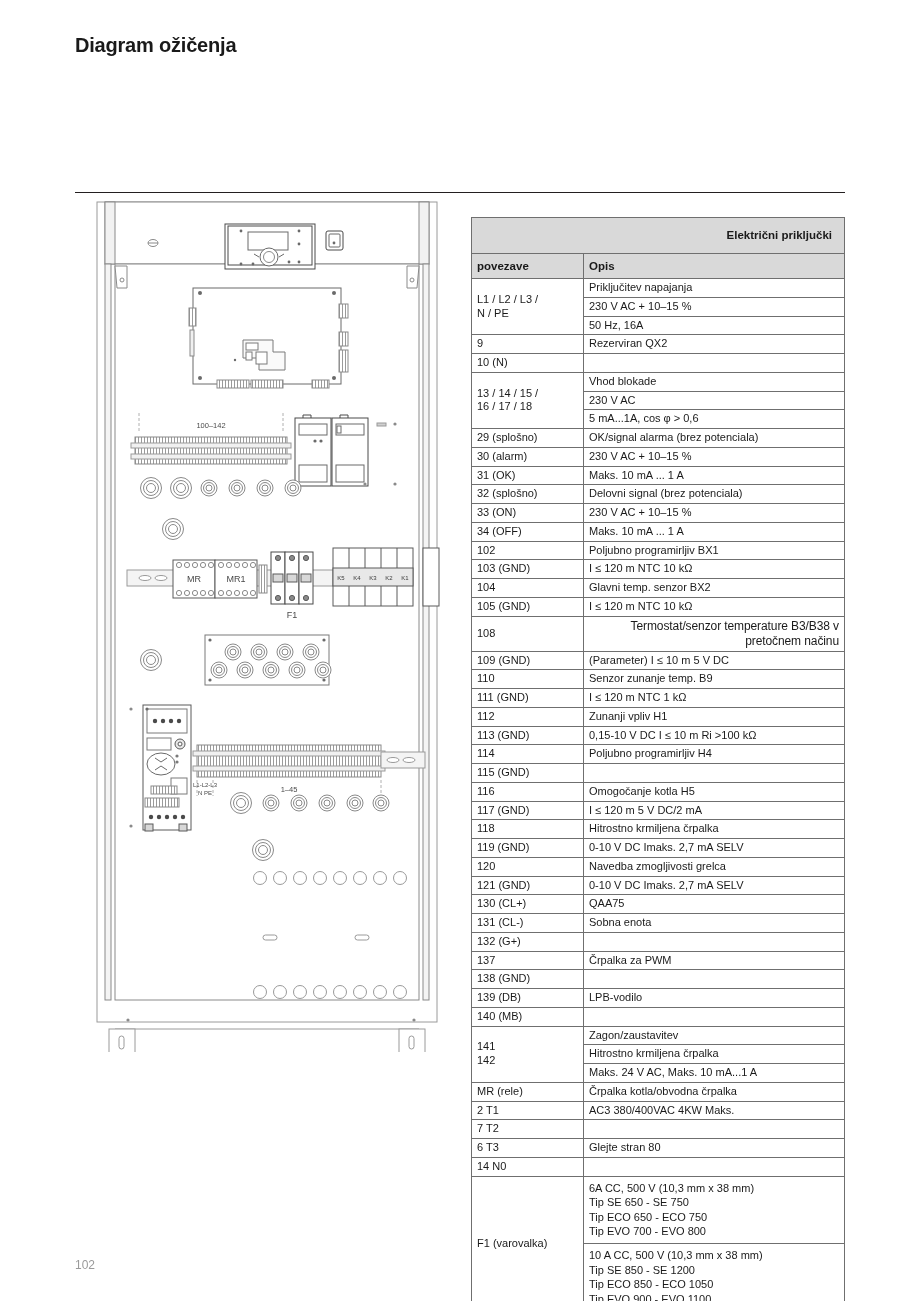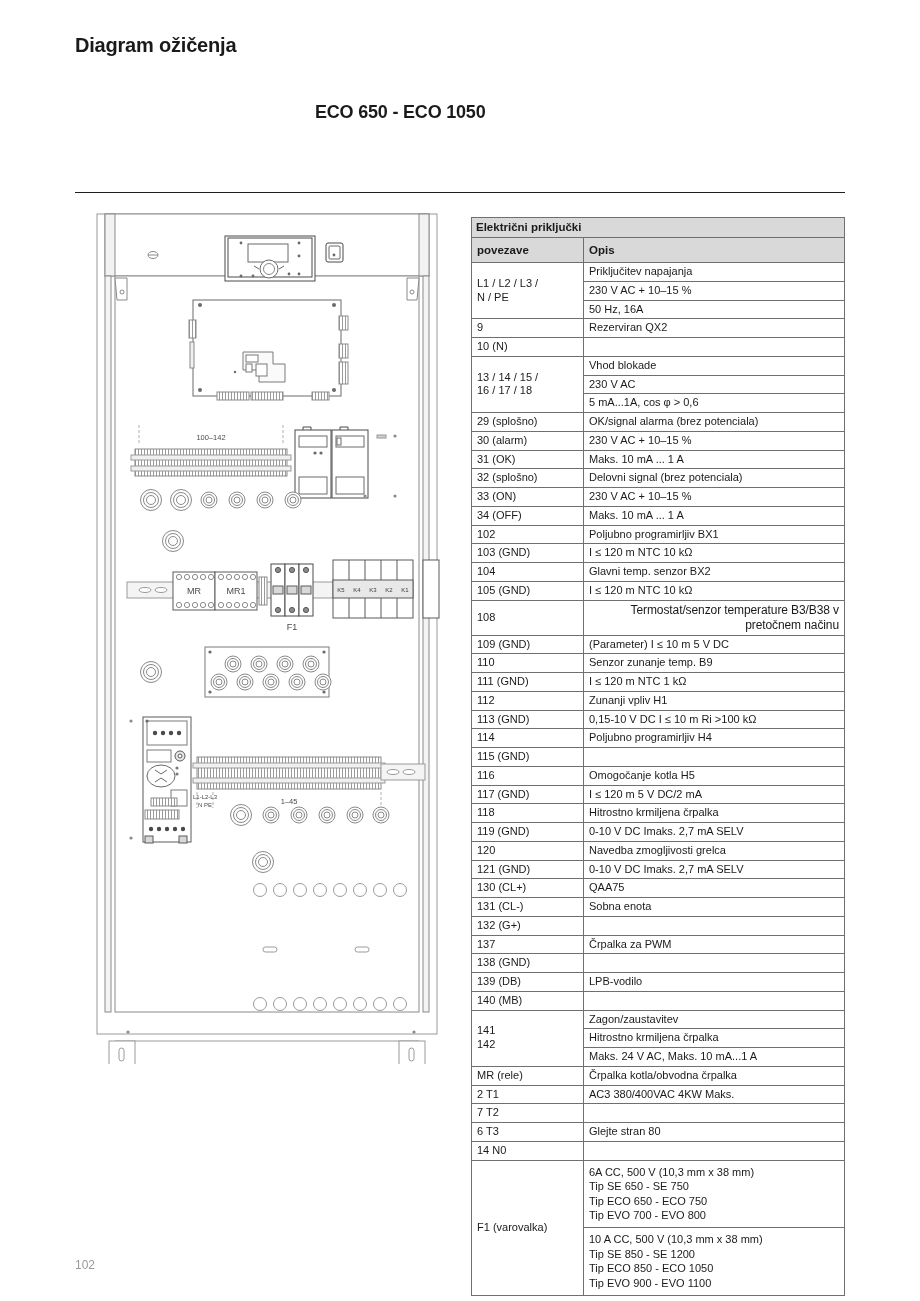--- a/index.html
+++ b/index.html
@@ -45,21 +45,21 @@
   .page-number {
     position: absolute;
     left: 75px; top: 1258px;
     font-size: 12px;
     color: #9a9a9a;
   }
 
   
   .diagram {
     position: absolute;
-    left: 93px; top: 212px;
+    left: 93px; top: 200px;
     width: 348px; height: 852px;
   }
   .diagram svg { display: block; }
 
   
   .conn-table {
     position: absolute;
     left: 471px; top: 217px;
     width: 374px;
     border-collapse: collapse;
@@ -67,25 +67,25 @@
     line-height: 1.25;
   }
   .conn-table td, .conn-table th {
     border: 1px solid #6f6f6f;
     padding: 2px 5px;
     vertical-align: middle;
     background: #fff;
   }
   .conn-table th.title-cell {
     background: #d9d9d9;
-    text-align: left;
+    text-align: right;
     font-size: 11.5px;
     font-weight: bold;
-    height: 20px;
-    padding: 2px 4px;
+    height: 36px;
+    padding: 2px 12px;
   }
   .conn-table th.col-head {
     background: #d9d9d9;
     text-align: left;
     font-size: 11.5px;
     font-weight: bold;
     height: 25px;
     margin-left: 8px;
   }
   .col-left { width: 112px; }
@@ -101,21 +101,20 @@
   .r17 { height: 17px; }
 </style>
 </head>
 <body>
 
 <div class="page">
 
   <div class="doc-title">Diagram ožičenja</div>
 
   <div class="subtitle-block">
-    <div class="subtitle-line-2">ECO 650 - ECO 1050</div>
   </div>
 
   <div class="header-rule"></div>
 
   <div class="diagram">
     <svg width="348" height="852" viewBox="0 0 348 852" xmlns="http://www.w3.org/2000/svg">
       <defs>
         <g id="gland">
           <circle r="10.5" fill="#fff" stroke="#8a8a8a" stroke-width="1"></circle>
           <circle r="7.5" fill="#fff" stroke="#8a8a8a" stroke-width="1"></circle>

